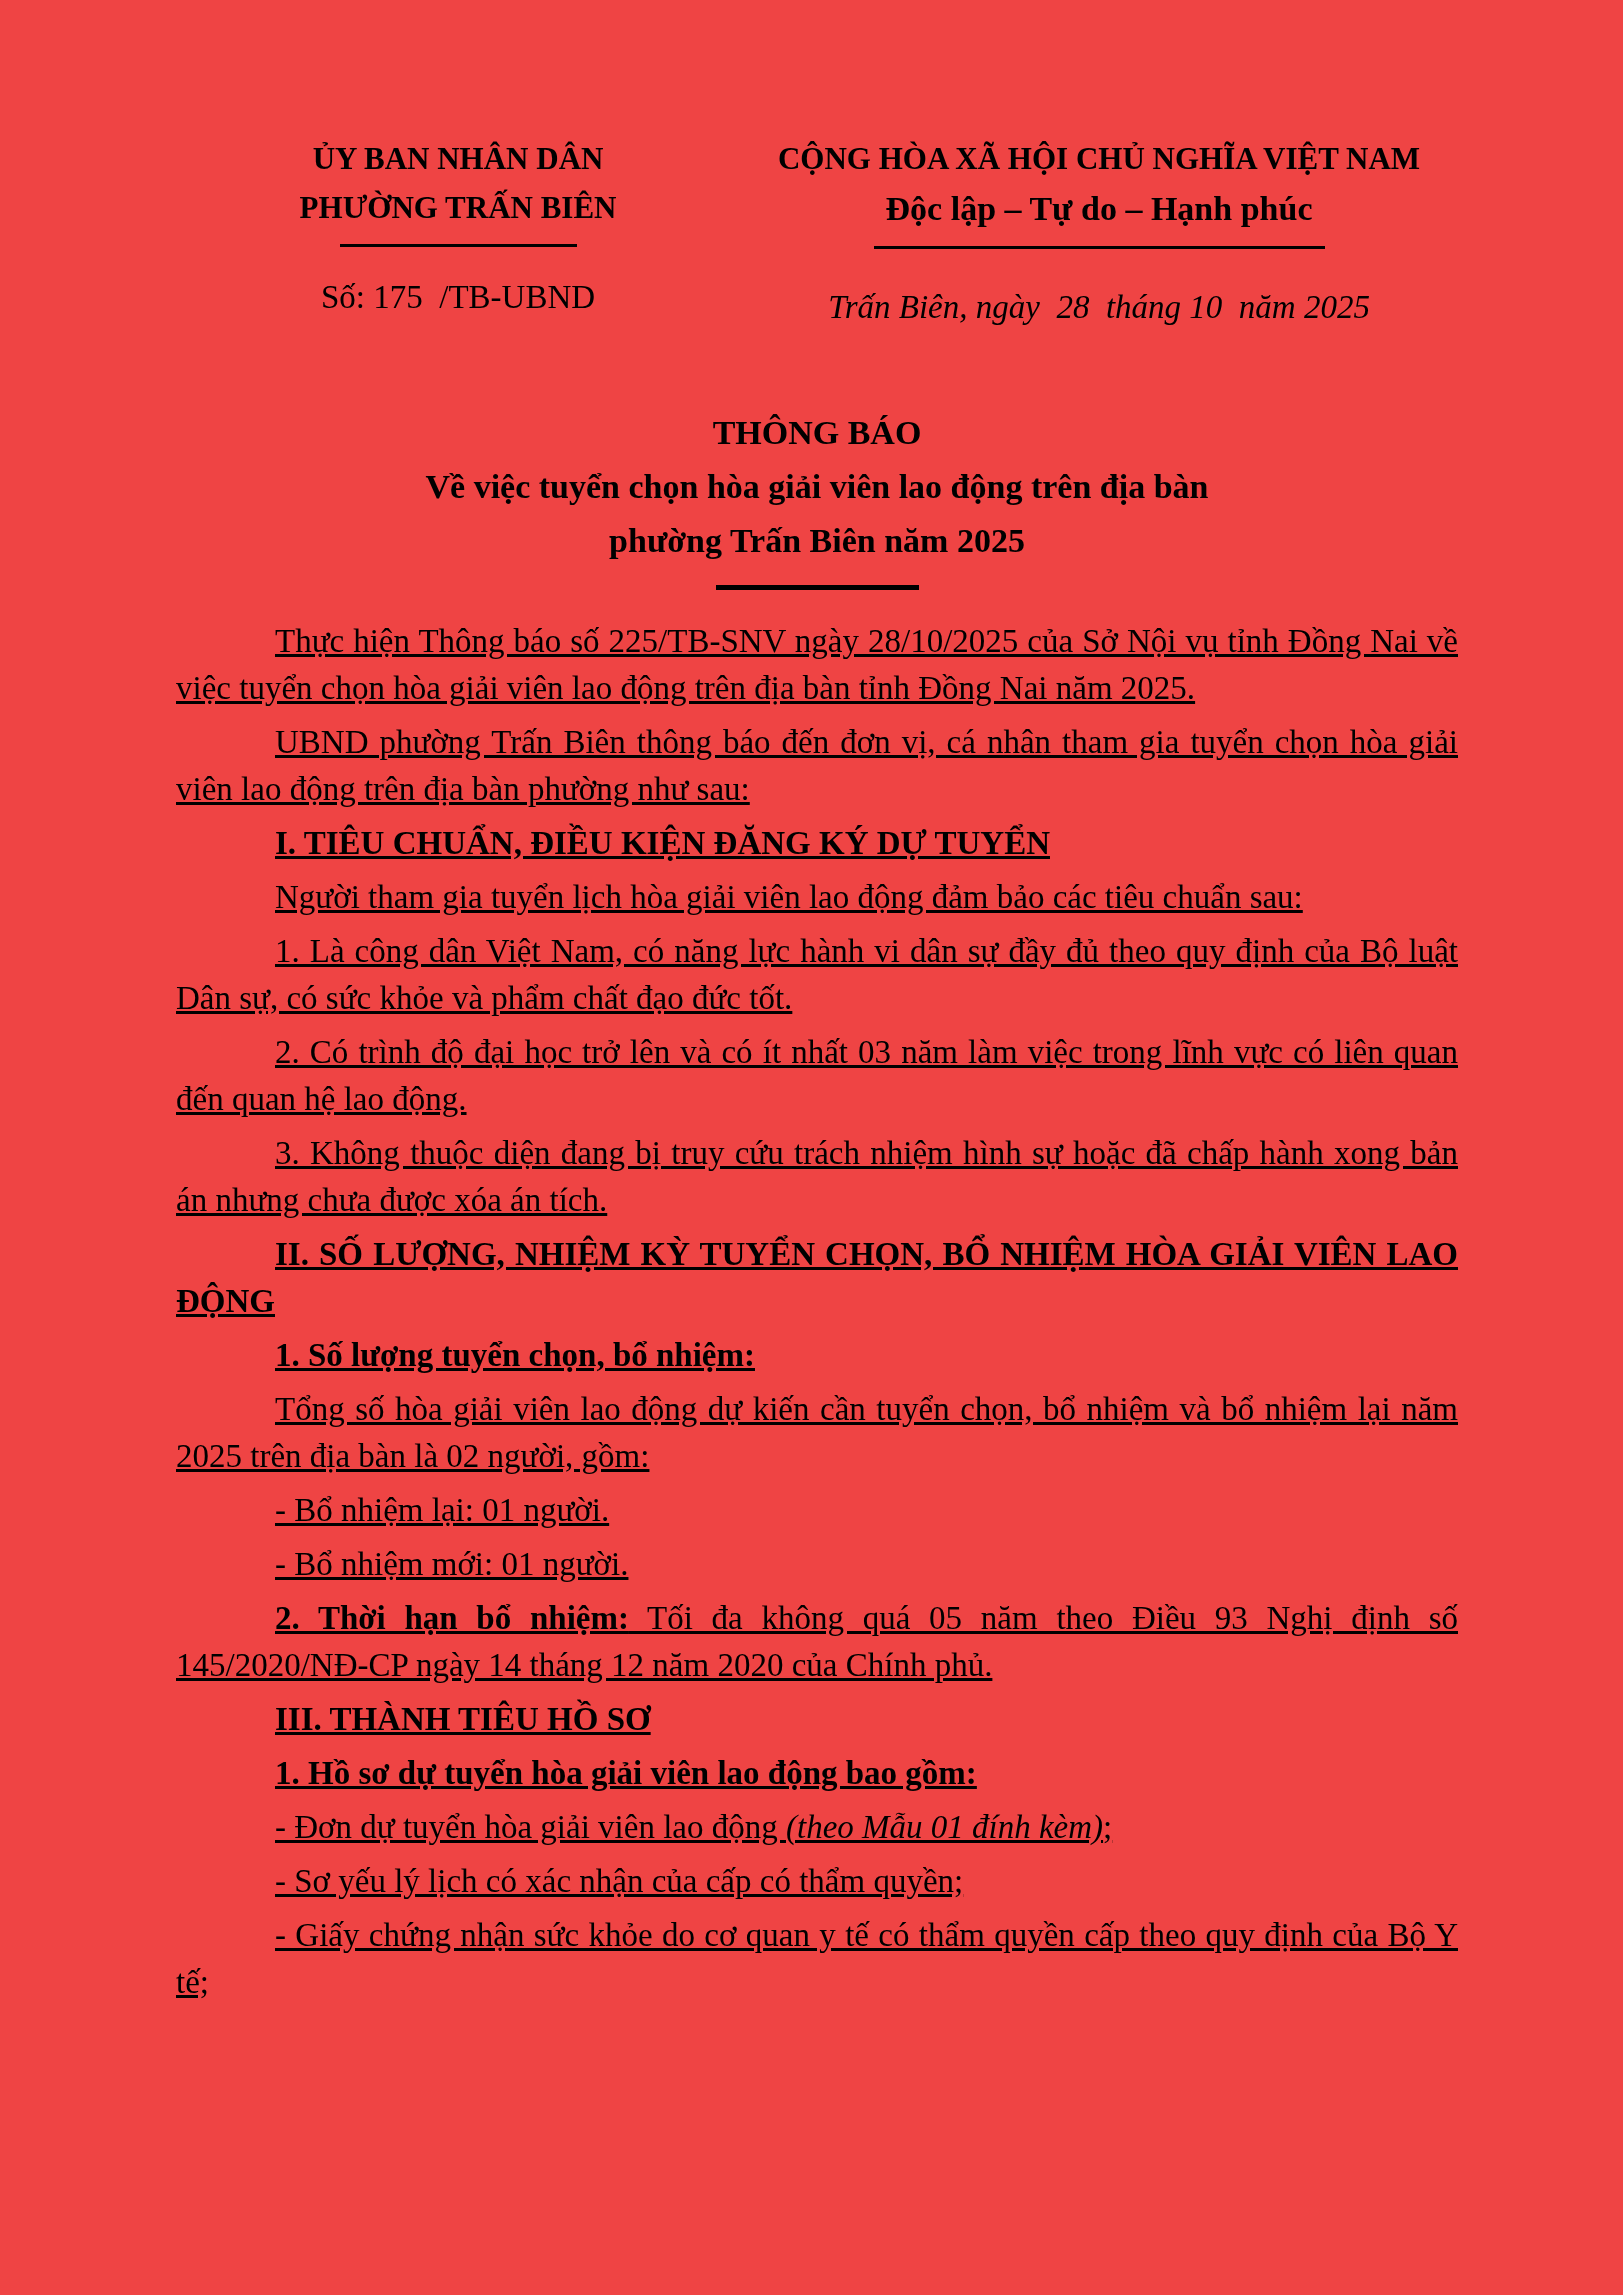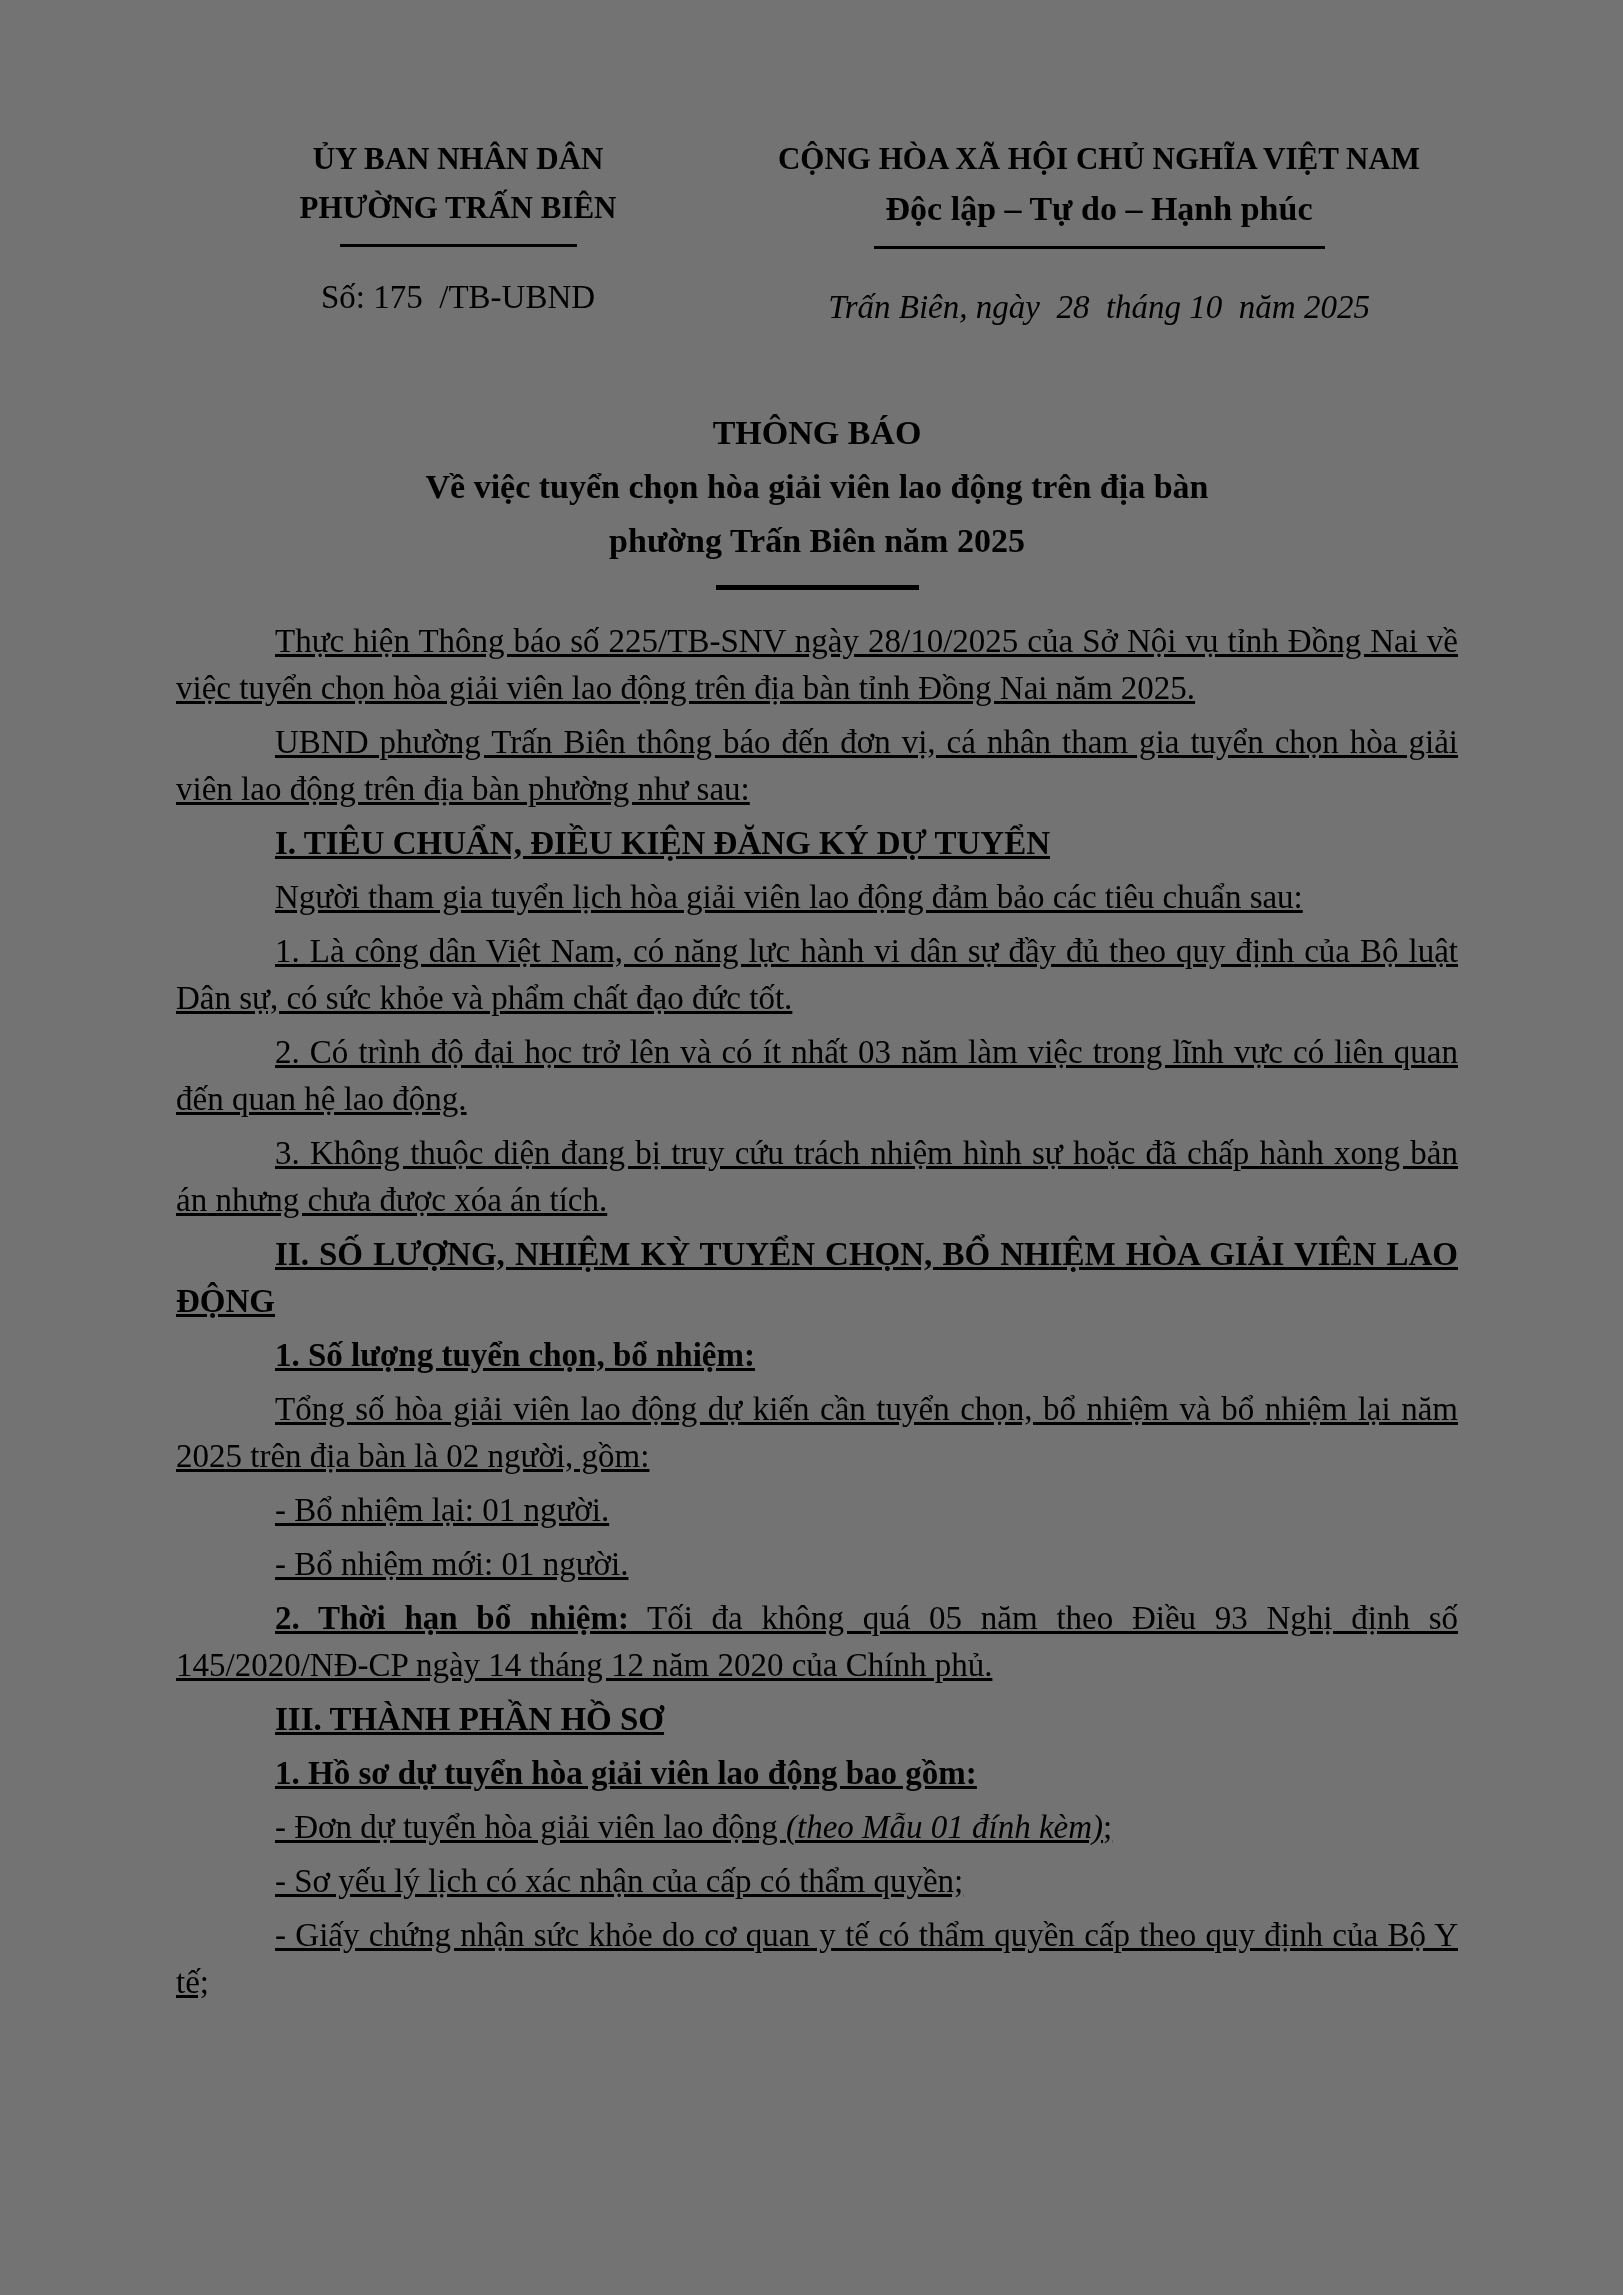--- a/index.html
+++ b/index.html
@@ -4,21 +4,21 @@
 <style>
   html, body {
     margin: 0;
     padding: 0;
     background: #ffffff;
   }
   .page {
     position: relative;
     width: 1624px;
     height: 2295px;
-    background: #737373;
+    background: #ef4444;
     color: #000000;
     font-family: "Liberation Serif", "DejaVu Serif", serif;
     box-sizing: border-box;
     padding: 134px 166px 0 176px;
     overflow: hidden;
   }
   .header {
     display: flex;
     width: 100%;
   }
@@ -110,21 +110,21 @@
     <p>Người tham gia tuyển lịch hòa giải viên lao động đảm bảo các tiêu chuẩn sau:</p>
     <p>1. Là công dân Việt Nam, có năng lực hành vi dân sự đầy đủ theo quy định của Bộ luật Dân sự, có sức khỏe và phẩm chất đạo đức tốt.</p>
     <p>2. Có trình độ đại học trở lên và có ít nhất 03 năm làm việc trong lĩnh vực có liên quan đến quan hệ lao động.</p>
     <p>3. Không thuộc diện đang bị truy cứu trách nhiệm hình sự hoặc đã chấp hành xong bản án nhưng chưa được xóa án tích.</p>
     <p class="b">II. SỐ LƯỢNG, NHIỆM KỲ TUYỂN CHỌN, BỔ NHIỆM HÒA GIẢI VIÊN LAO ĐỘNG</p>
     <p class="b">1. Số lượng tuyển chọn, bổ nhiệm:</p>
     <p>Tổng số hòa giải viên lao động dự kiến cần tuyển chọn, bổ nhiệm và bổ nhiệm lại năm 2025 trên địa bàn là 02 người, gồm:</p>
     <p>- Bổ nhiệm lại: 01 người.</p>
     <p>- Bổ nhiệm mới: 01 người.</p>
     <p><span class="b">2. Thời hạn bổ nhiệm:</span><span> Tối đa không quá 05 năm theo Điều 93 Nghị định số 145/2020/NĐ-CP ngày 14 tháng 12 năm 2020 của Chính phủ.</span></p>
-    <p class="b">III. THÀNH PHẦN HỒ SƠ</p>
+    <p class="b">III. THÀNH TIÊU HỒ SƠ</p>
     <p class="b">1. Hồ sơ dự tuyển hòa giải viên lao động bao gồm:</p>
     <p><span>- Đơn dự tuyển hòa giải viên lao động </span><span class="i">(theo Mẫu 01 đính kèm)</span><span>;</span></p>
     <p>- Sơ yếu lý lịch có xác nhận của cấp có thẩm quyền;</p>
     <p>- Giấy chứng nhận sức khỏe do cơ quan y tế có thẩm quyền cấp theo quy định của Bộ Y tế;</p>
   </div>
 
 </div>
 
 
 </body></html>

